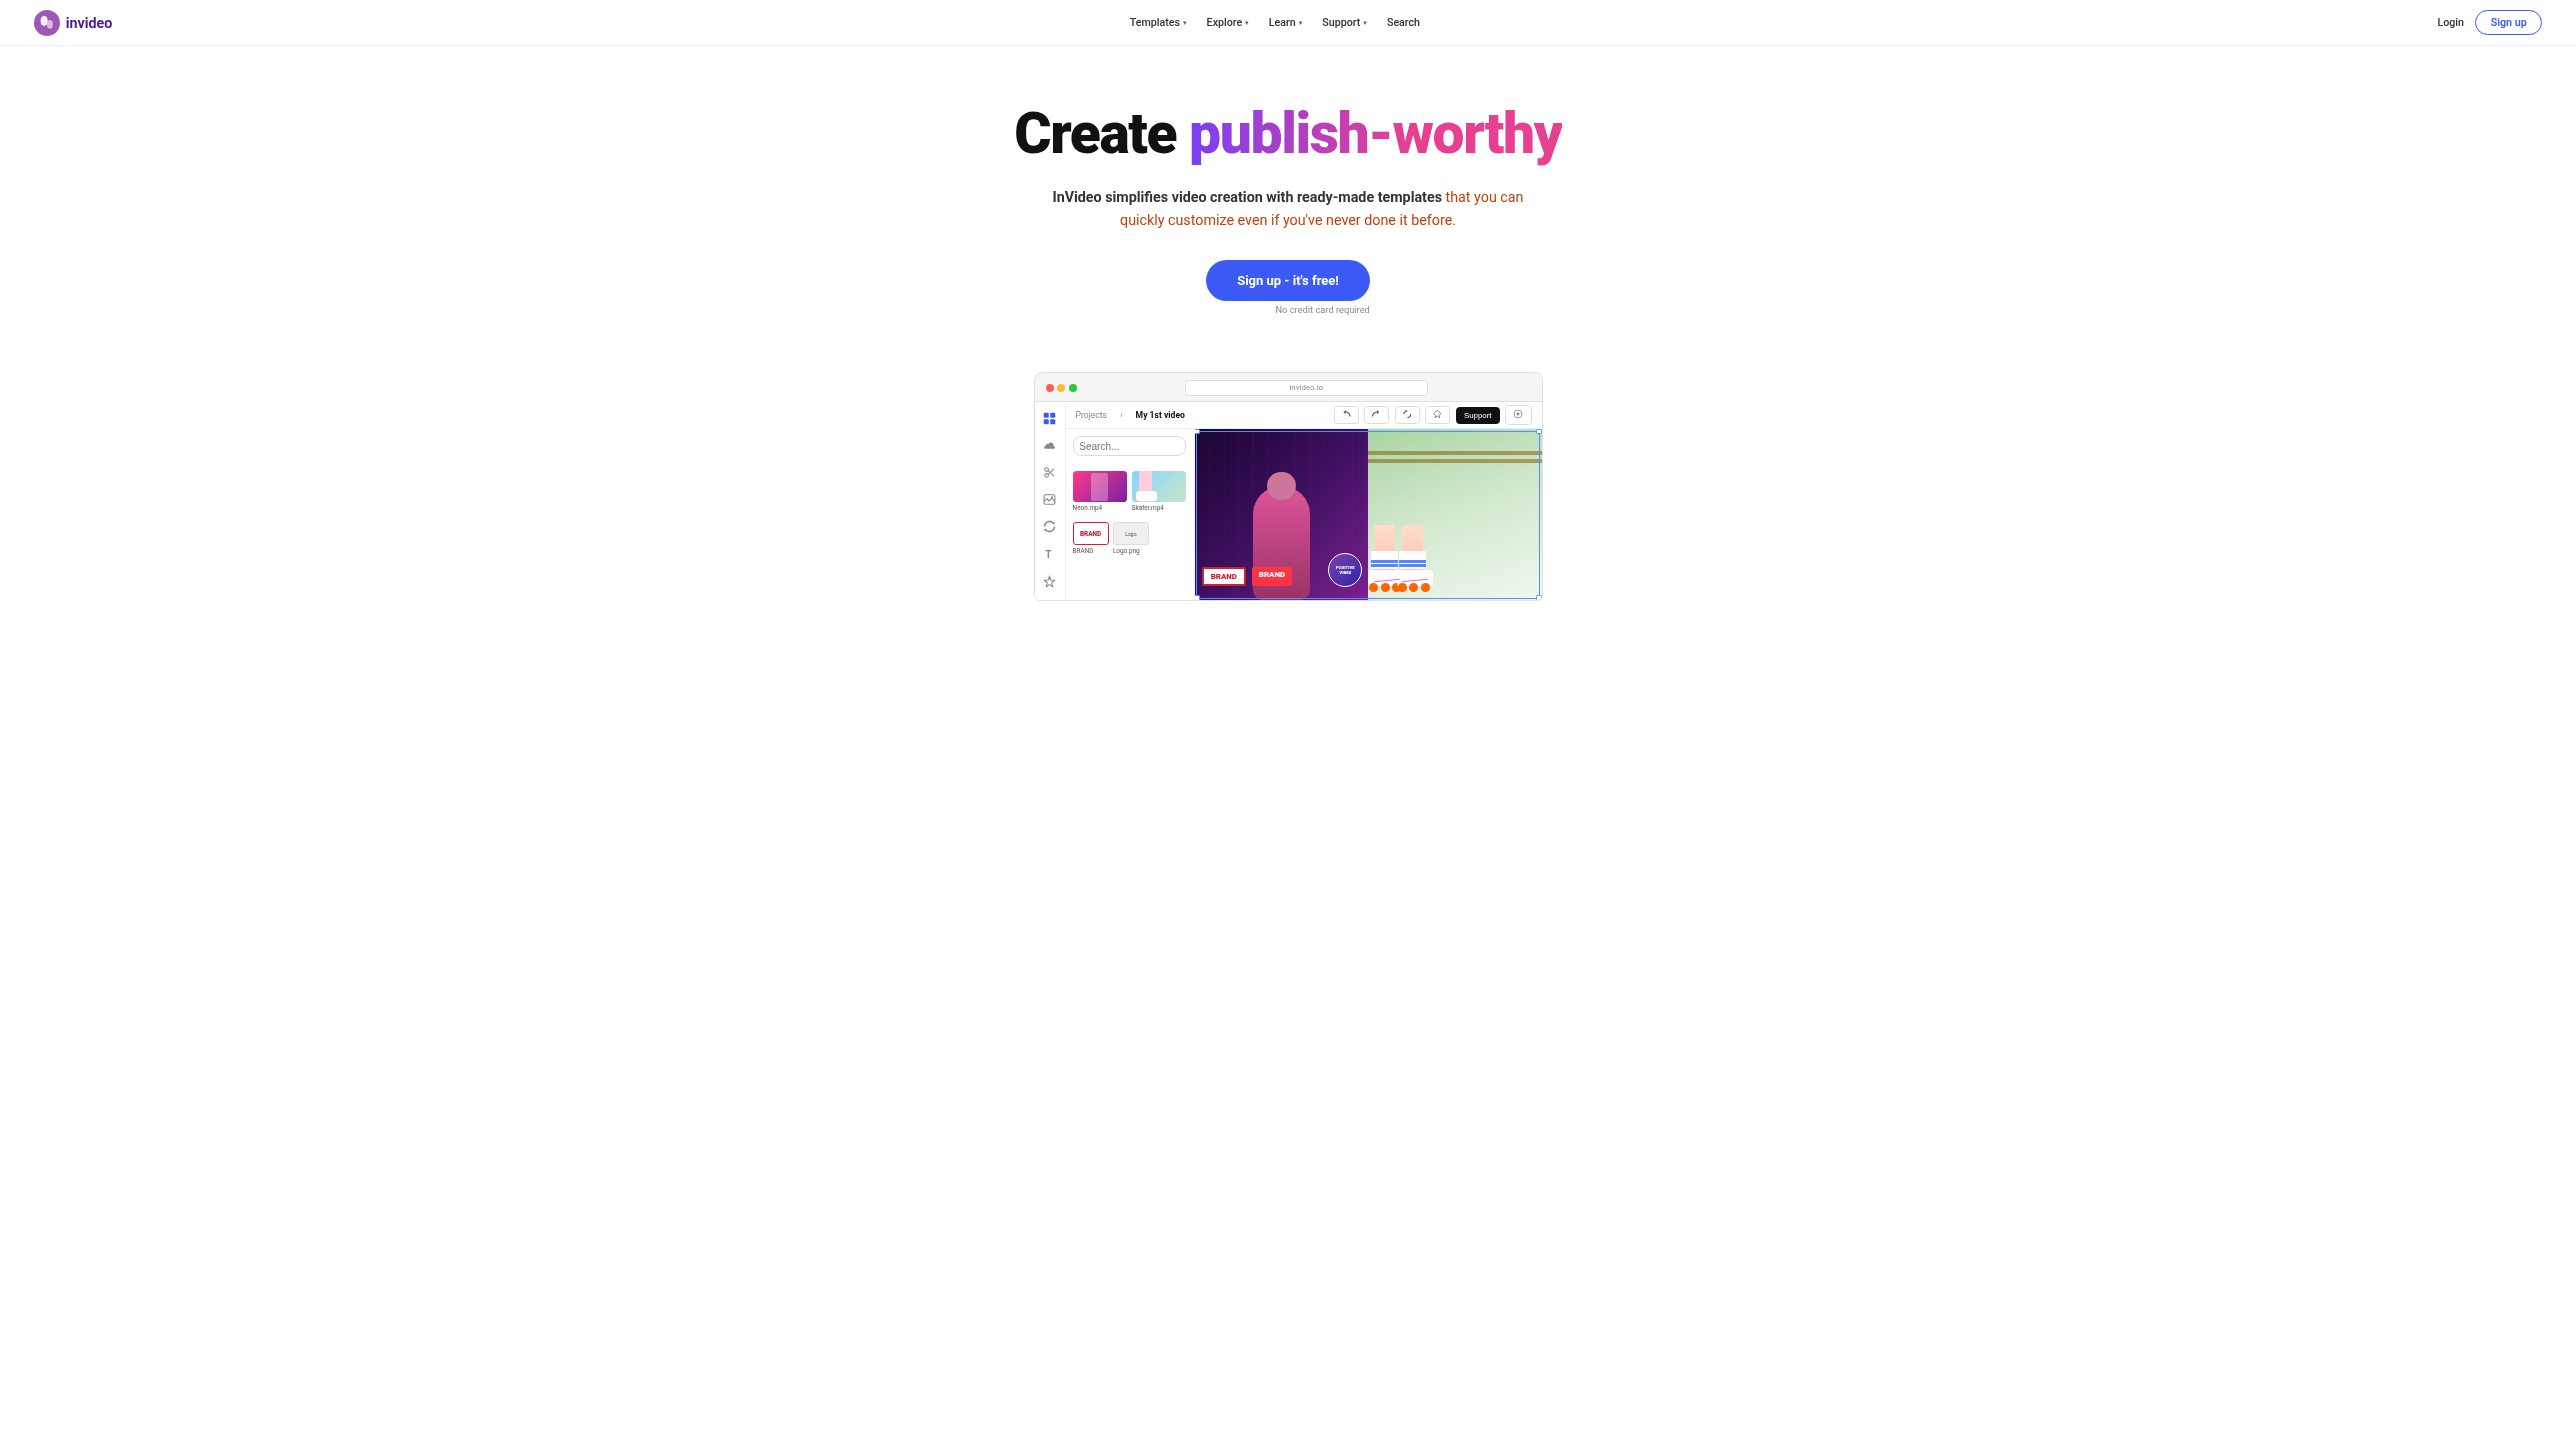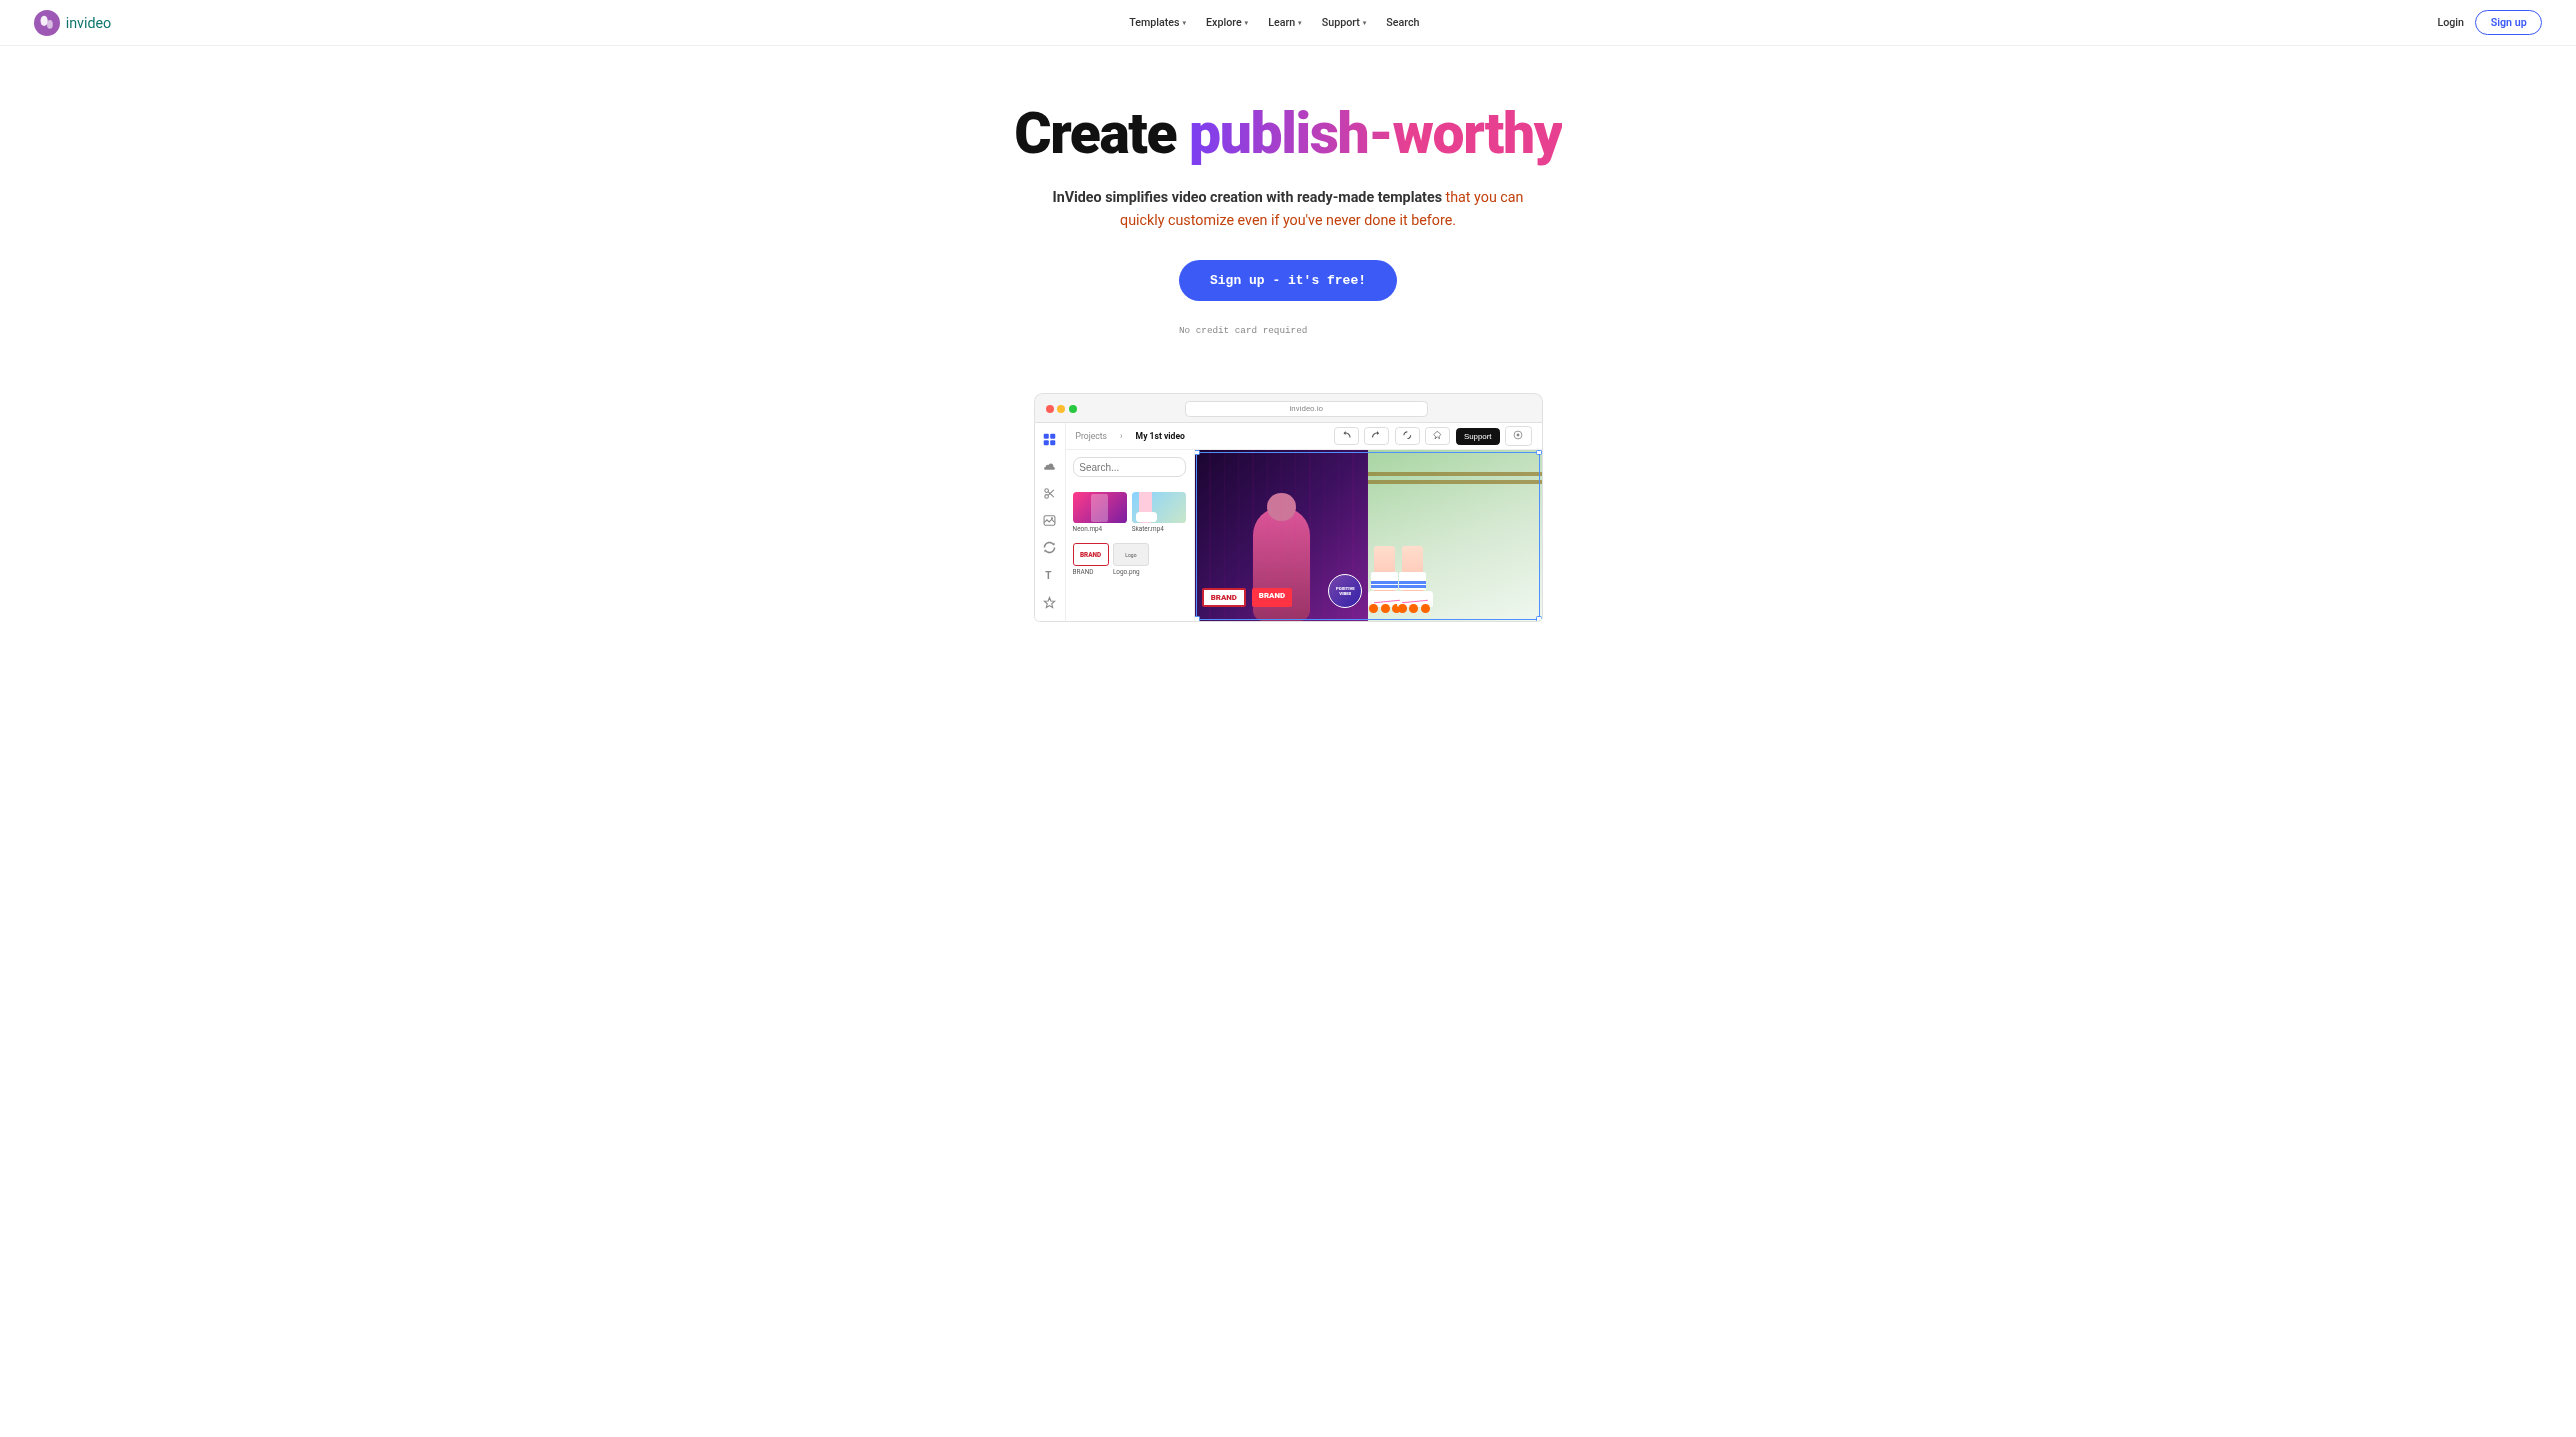--- a/index.html
+++ b/index.html
@@ -24,22 +24,22 @@
       gap: 5.7px;
       text-decoration: none;
       color: #111;
     }
     .logo-icon {
       width: 26px;
       height: 26px;
     }
     .logo-text {
       font-size: 14.3px;
-      font-weight: 400;
-      color: #0f766e;
+      font-weight: 700;
+      color: #4c1d95;
     }
     .nav-links {
       display: flex;
       align-items: center;
       gap: 2.9px;
       list-style: none;
     }
     .nav-links li a {
       display: flex;
       align-items: center;
@@ -105,23 +105,22 @@
       font-size: 14.3px;
       color: #333;
       max-width: 471px;
       line-height: 1.6;
     }
     .hero-subtitle .muted { color: #c2410c; }
     .hero-cta-wrap {
       margin-top: 28.6px;
       display: flex;
       flex-direction: column;
-      align-items: flex-start;
-      gap: 24px;
-      font-family: Liberation Mono, monospace;
+      align-items: flex-end;
+      gap: 3px;
     }
     .btn-signup {
       background: #3b5af6;
       color: #fff;
       border: none;
       border-radius: 28.6px;
       padding: 13px 31px;
       font-size: 13px;
       font-weight: 700;
       cursor: pointer;

